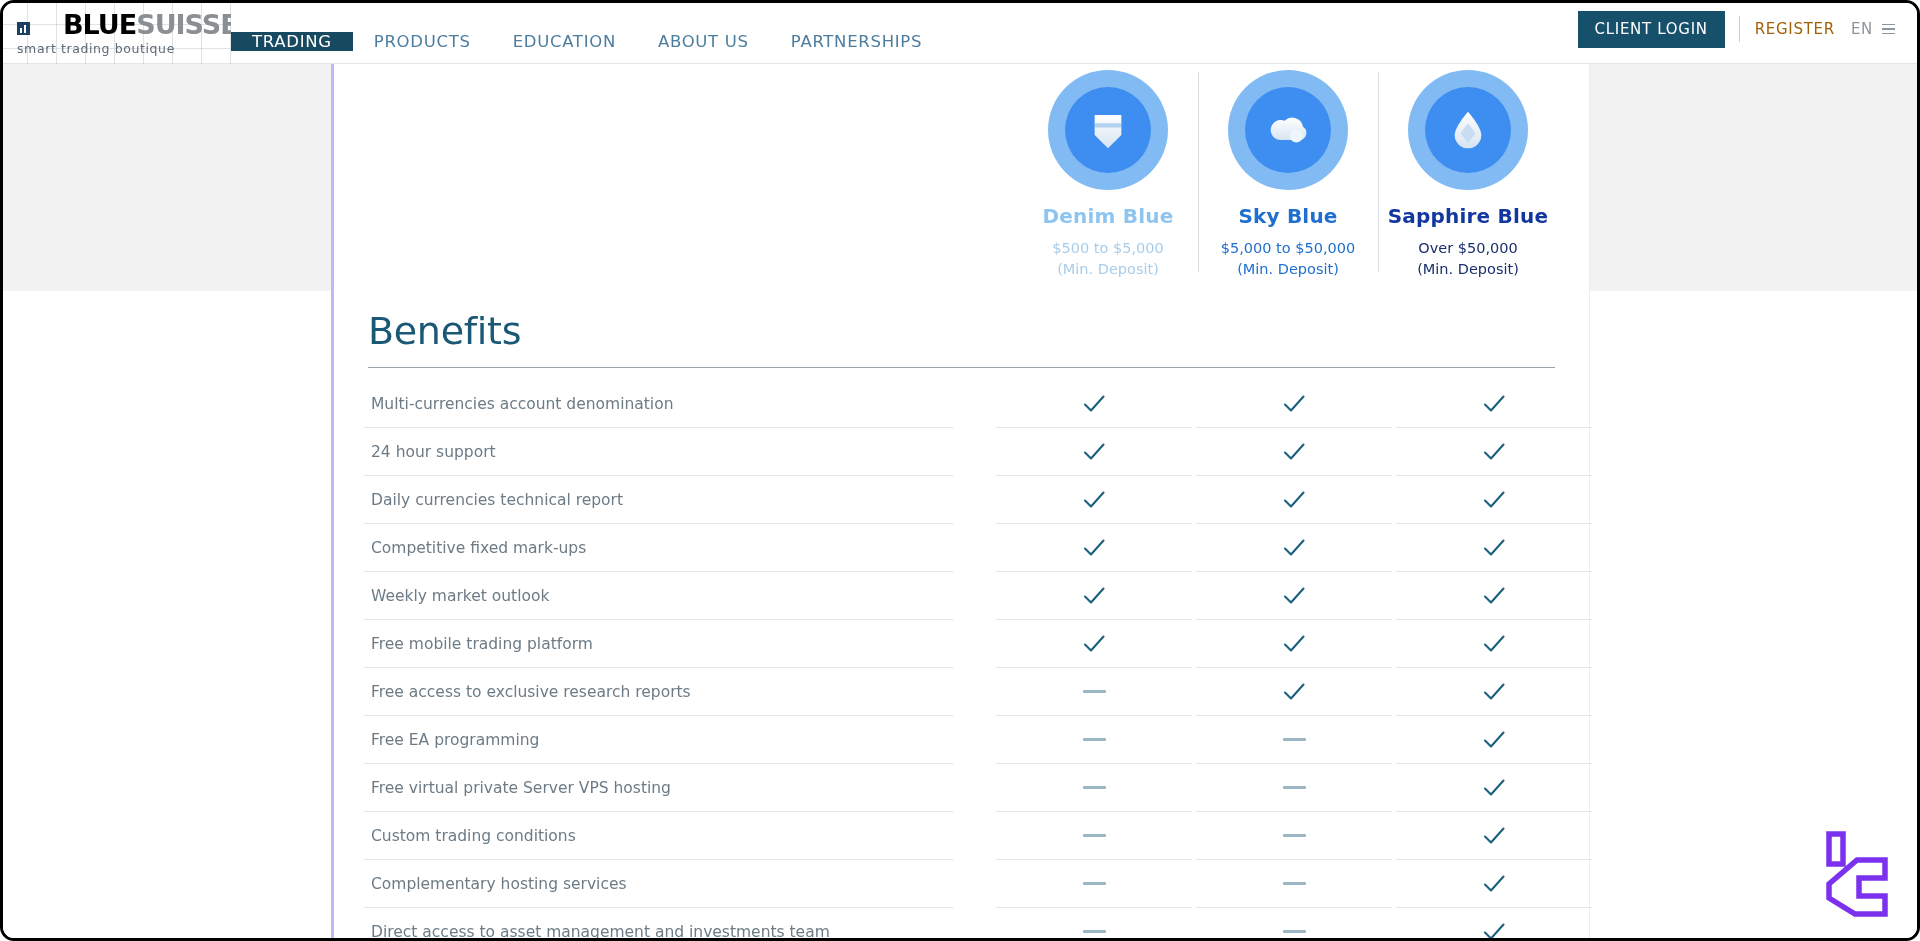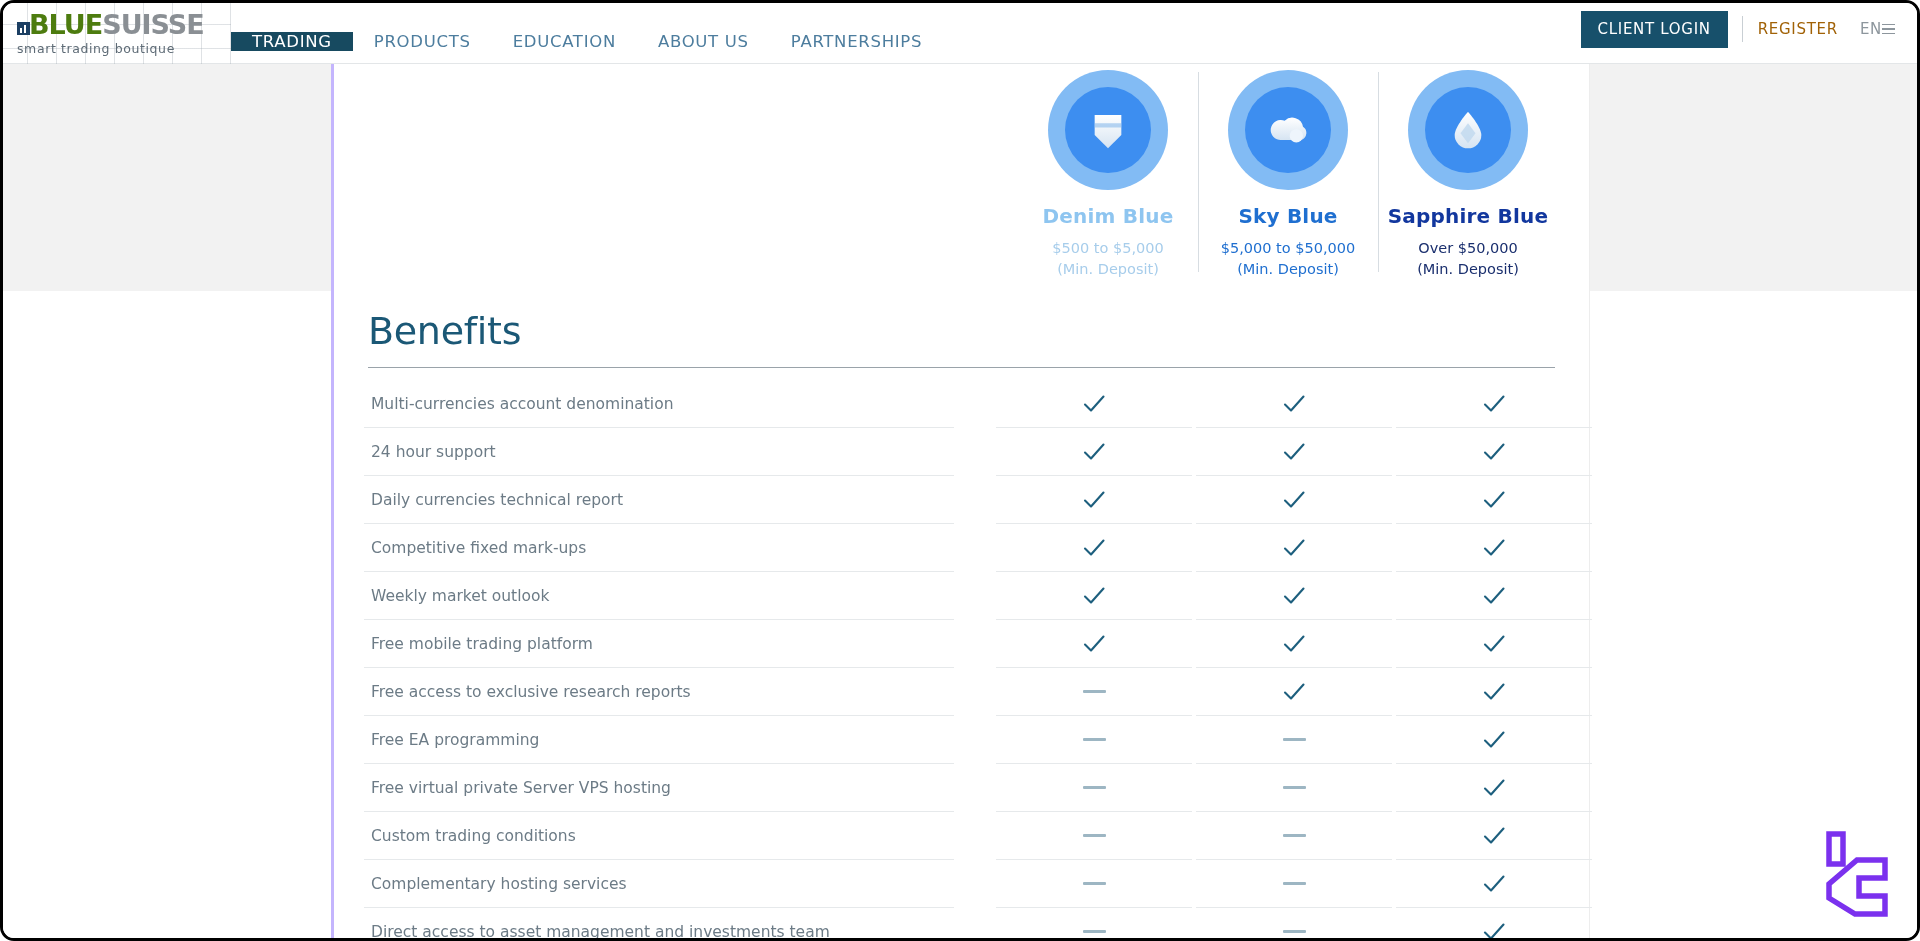--- a/index.html
+++ b/index.html
@@ -65,21 +65,21 @@
   .logo-line1 {
     position: relative;
     font-family: "DejaVu Sans", sans-serif;
     font-size: 27px;
     font-weight: bold;
     letter-spacing: -1px;
     line-height: 1;
     white-space: nowrap;
     margin-bottom: 3px;
   }
-  .logo-blue  { color: #4d7c0f; }
+  .logo-blue  { color: #000000; margin-left: 34px; }
   .logo-suisse{ color: #8a8f94; }
   .logo-tag {
     position: relative;
     font-family: "DejaVu Sans", sans-serif;
     font-size: 12.5px;
     color: #5d6a75;
     letter-spacing: .6px;
     white-space: nowrap;
   }
   .logo-mark {
@@ -155,24 +155,24 @@
     color: #a16207;
     cursor: pointer;
     white-space: nowrap;
   }
   .lang {
     font-family: "DejaVu Sans", sans-serif;
     font-size: 15px;
     letter-spacing: .7px;
     color: #8d969d;
     cursor: pointer;
-    margin-left: 22px;
-    display: flex;
-    align-items: center;
-    gap: 0;
+    margin-left: 16px;
+    display: flex;
+    align-items: center;
+    gap: 9px;
     white-space: nowrap;
   }
   .hamburger { display: inline-flex; flex-direction: column; gap: 3px; }
   .hamburger i { display: block; width: 13px; height: 1.6px; background: #8d969d; }
 
   
   .page {
     position: absolute;
     top: 61px; left: 0; right: 0; bottom: 0;
     background: #ffffff;

